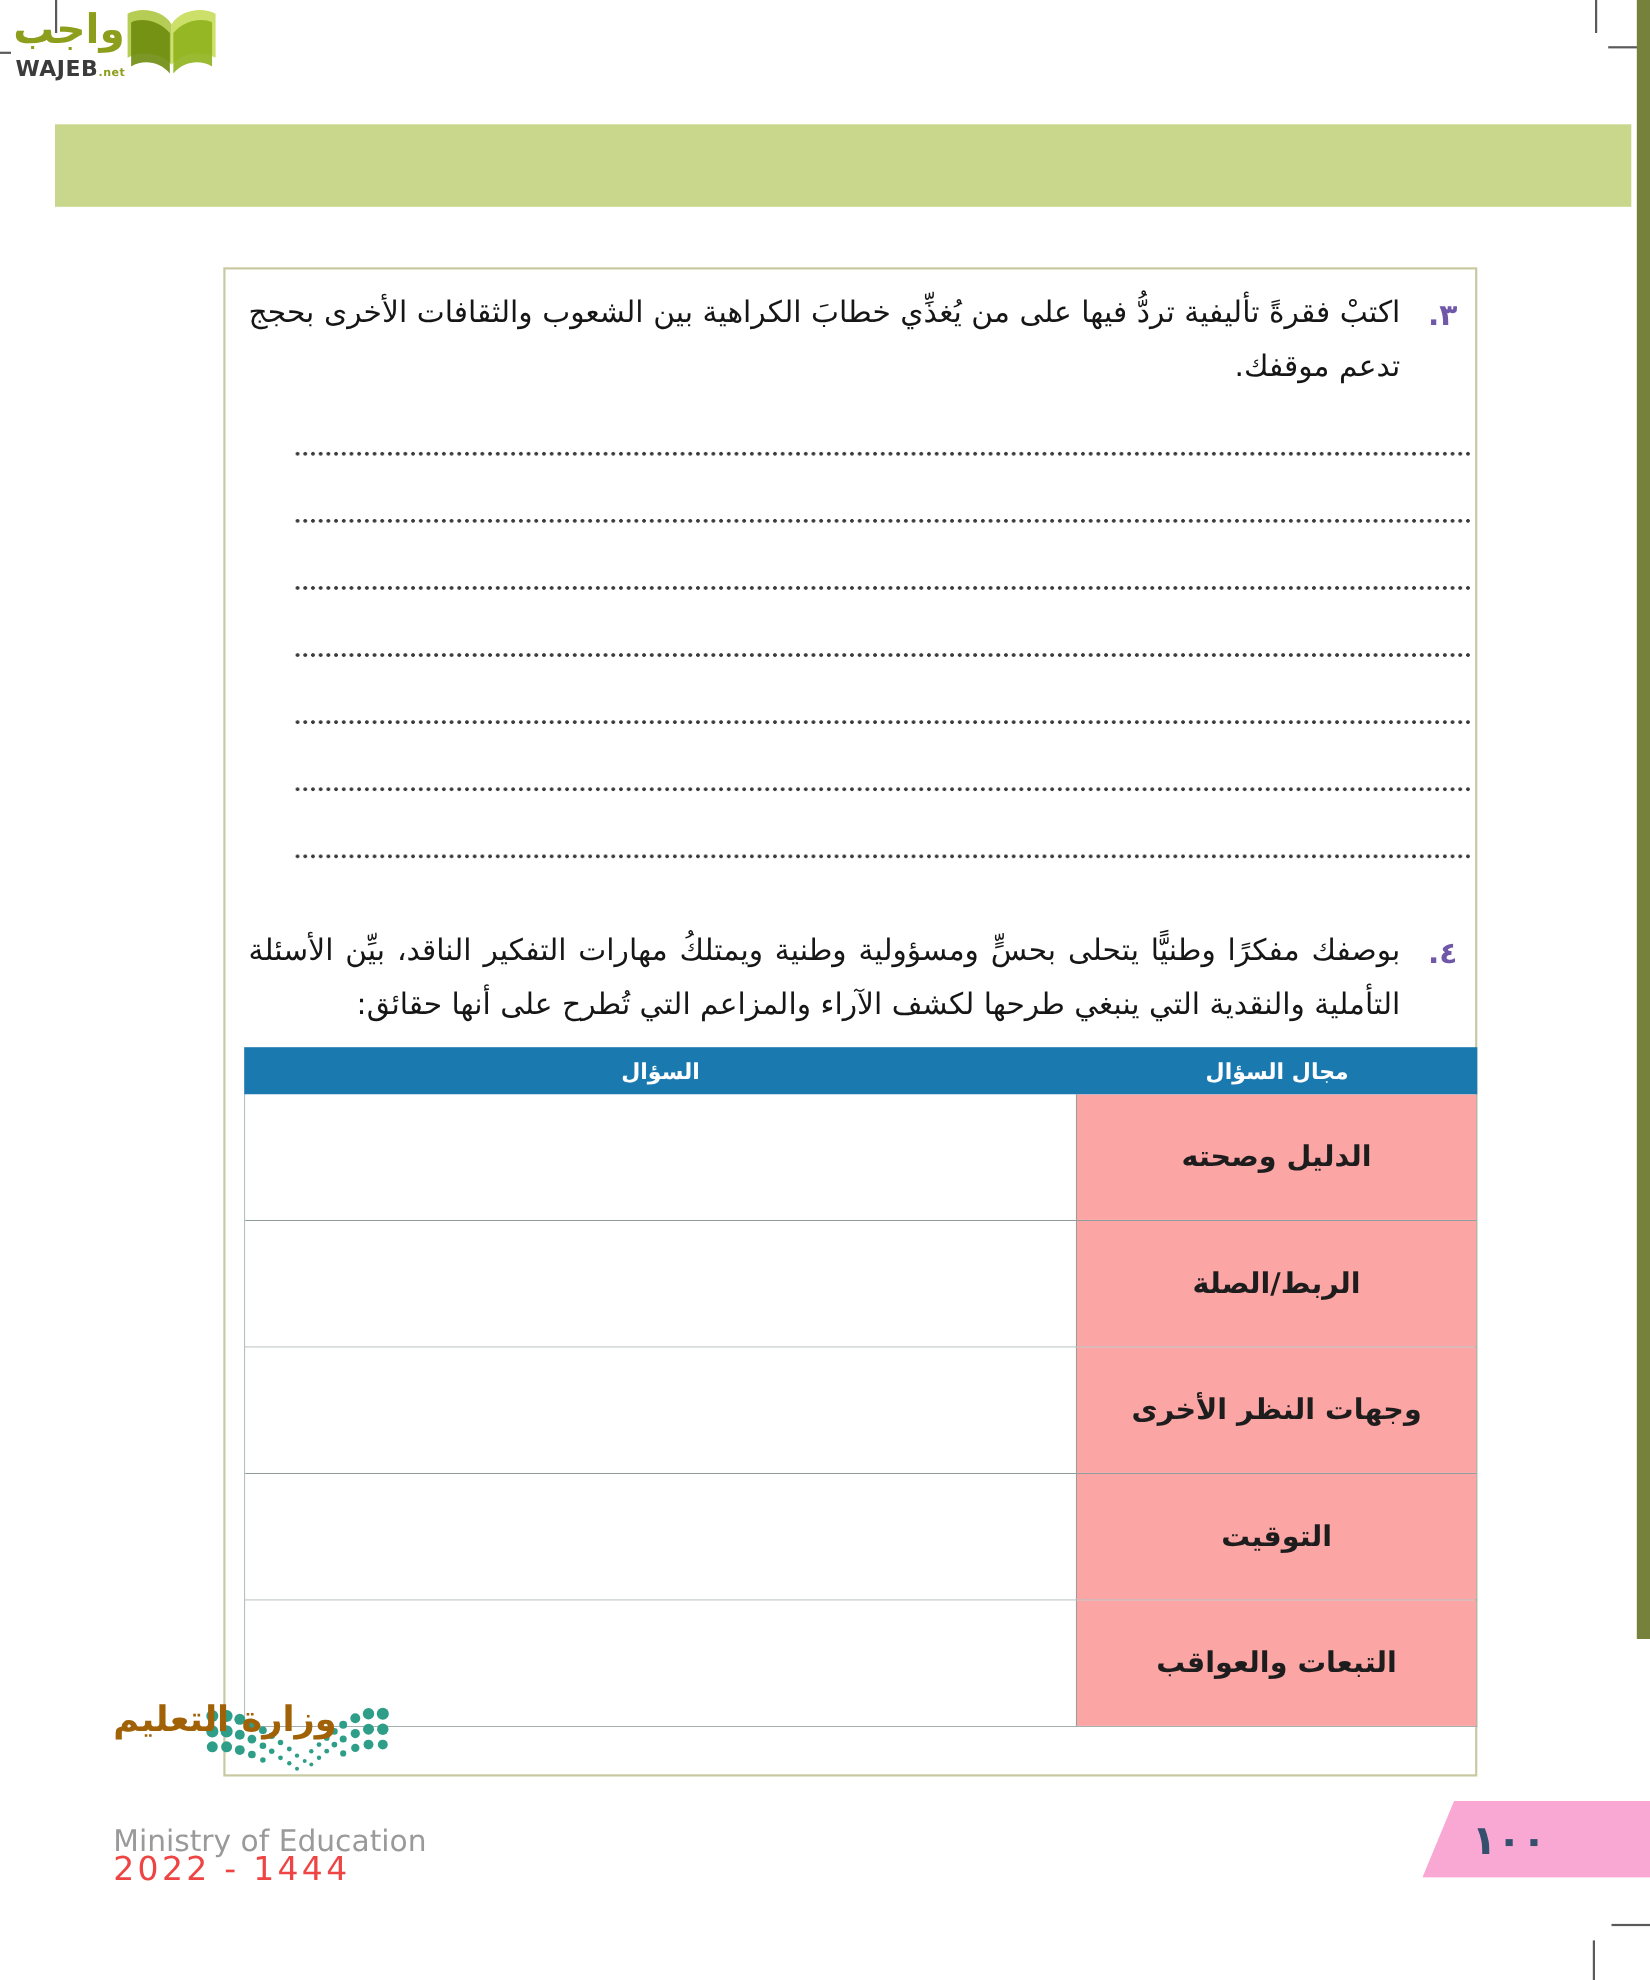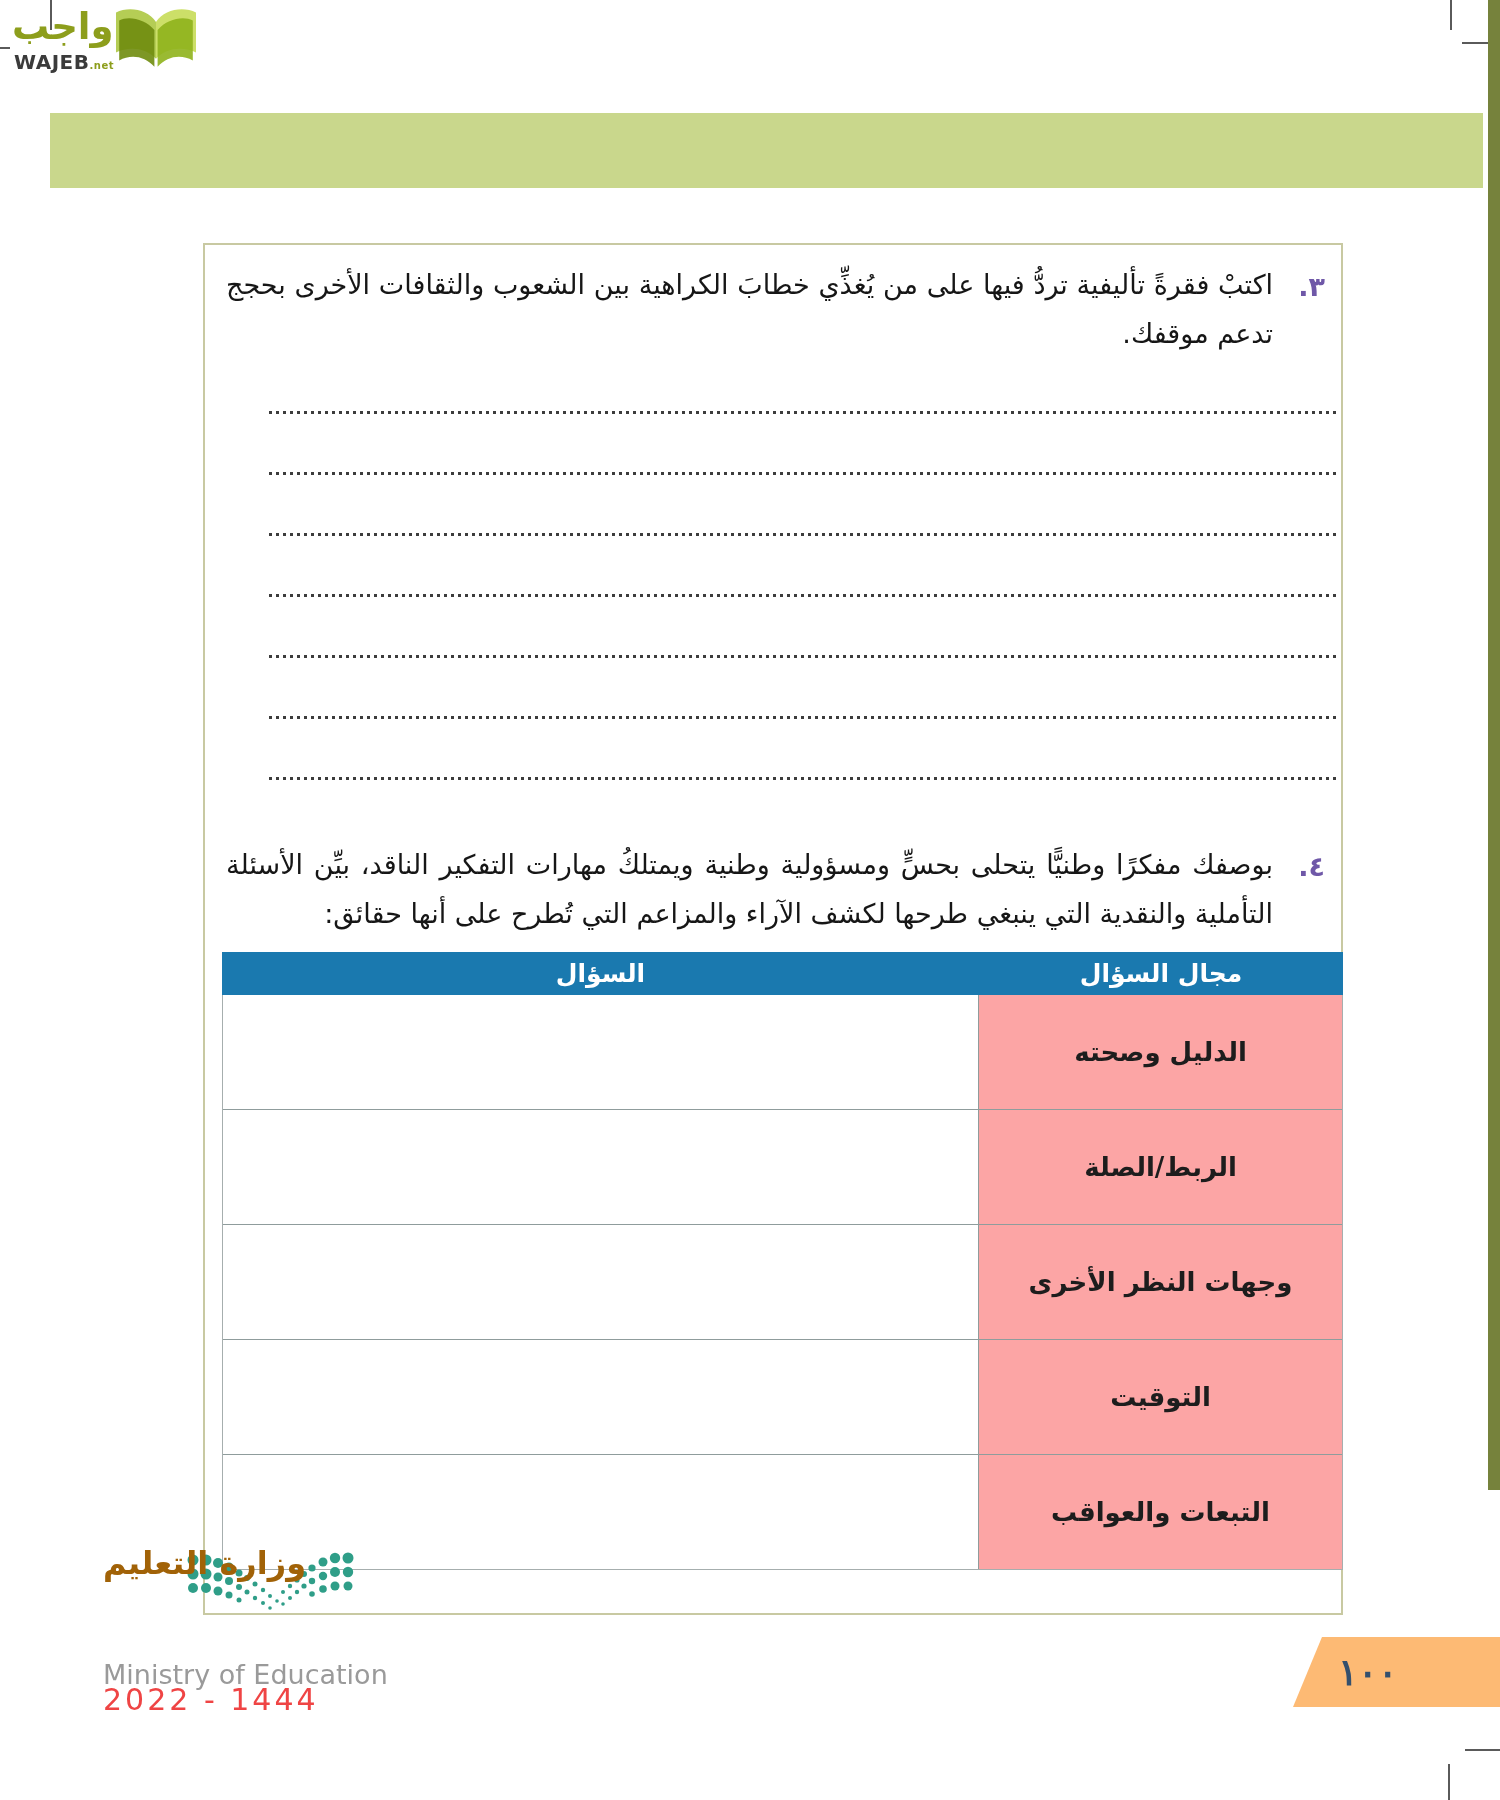--- a/index.html
+++ b/index.html
@@ -36,21 +36,21 @@
 
   
   .dotted-lines{position:absolute;left:62px;top:165px;width:1070px;}
   .dotline{height:5px;margin-bottom:56px;
     background-image:radial-gradient(circle,#3c3c3c 1.5px,transparent 1.9px);
     background-size:7px 5px;background-repeat:repeat-x;background-position:left center;}
 
   
   .qtable{position:absolute;left:17px;top:707px;width:1121px;direction:rtl;}
   .thead{display:flex;height:43px;background:#1a79af;}
-  .th{color:#ffffff;font-weight:bold;font-size:25px;display:flex;align-items:center;justify-content:center;}
+  .th{color:#ffffff;font-weight:bold;font-size:20px;display:flex;align-items:center;justify-content:center;}
   .th-domain{width:364px;text-align:center;}
   .th-question{flex:1;}
   .tbody{border:1px solid #a6aeae;border-top:none;box-sizing:border-box;}
   .trow{display:flex;height:114px;border-bottom:1px solid #8f9c9c;}
   .trow:last-child{border-bottom:none;}
   .td-domain{width:364px;background:#fca5a5;display:flex;align-items:center;justify-content:center;
     font-size:26px;font-weight:bold;color:#1d1d1d;border-left:1px solid #8f9c9c;box-sizing:border-box;}
   .td-question{flex:1;background:#ffffff;}
 
   
@@ -60,22 +60,22 @@
   .wm-book1{left:775px;top:695px;width:240px;height:195px;opacity:.5;}
   .wm-book2{left:915px;top:925px;width:260px;height:135px;opacity:.5;}
 
   
   .moe-dots{position:absolute;left:185px;top:1550px;width:175px;height:64px;}
   .moe-ar{position:absolute;left:103px;top:1544px;font-size:32px;font-weight:bold;color:#a16207;direction:rtl;}
   .moe-en{position:absolute;left:103px;top:1659px;font-size:27px;color:#9a9a9a;}
   .moe-years{position:absolute;left:103px;top:1682px;font-size:30px;color:#ef4444;letter-spacing:3px;}
 
   
-  .page-band{position:absolute;left:1293px;top:1637px;width:207px;height:70px;background:#fdba74;
-    clip-path:polygon(14% 0,100% 0,100% 100%,0 100%);font-family:Liberation Serif, serif;}
+  .page-band{position:absolute;left:1293px;top:1637px;width:207px;height:70px;background:#f9a8d4;
+    clip-path:polygon(14% 0,100% 0,100% 100%,0 100%);}
   .page-num{position:absolute;left:45px;top:14px;font-size:37px;font-weight:bold;color:#34506d;}
 </style>
 </head>
 <body>
 
 <div class="crop" style="left:50px;top:0;width:2px;height:30px;"></div>
 <div class="crop" style="left:0;top:47px;width:10px;height:2px;"></div>
 <div class="crop" style="left:1450px;top:0;width:2px;height:30px;"></div>
 <div class="crop" style="left:1462px;top:42px;width:38px;height:2px;"></div>
 <div class="crop" style="left:1465px;top:1749px;width:35px;height:2px;"></div>

